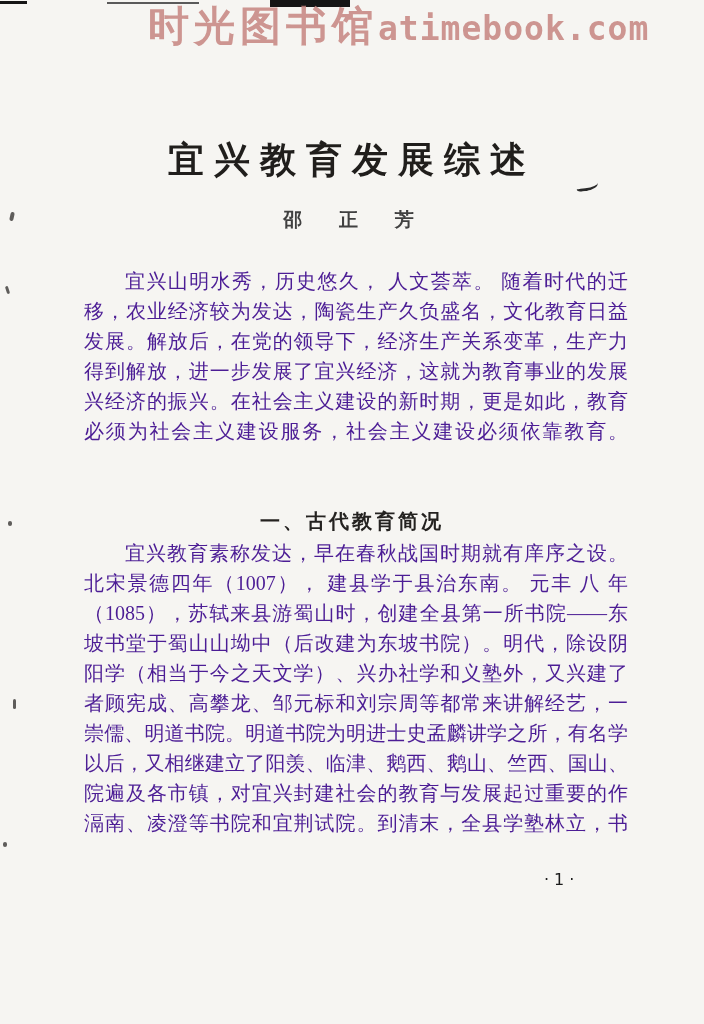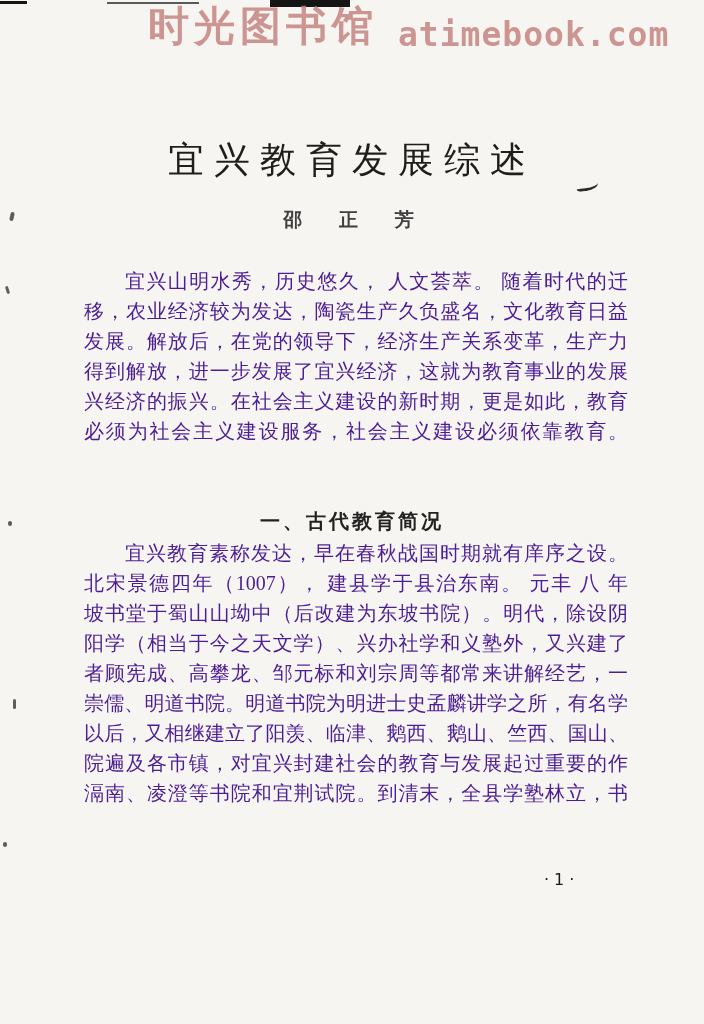--- a/index.html
+++ b/index.html
@@ -18,48 +18,47 @@
   .art-line-left  { left: 0;   top: 1px; width: 27px;  height: 3px; }
   .art-line-mid   { left: 107px; top: 2px; width: 92px; height: 2px; background:#5a5a5a; }
   .art-bar        { left: 270px; top: 0;  width: 80px;  height: 7px; }
 
   
   .watermark {
     position: absolute;
     left: 148px; top: 6px;
     display: flex;
     align-items: flex-start;
-    gap: 20px;
     opacity: 0.82;
     white-space: nowrap;
   }
   .wm-cjk {
     font-family: "Liberation Sans", "DejaVu Sans", sans-serif;
     font-weight: bold;
     font-size: 41px;
     letter-spacing: 5px;
     line-height: 1;
   }
   .wm-latin {
     font-family: "DejaVu Sans Mono", "Liberation Mono", monospace;
     font-weight: bold;
     font-size: 33px;
     letter-spacing: 1px;
     line-height: 1;
-    margin-top: 12px;
+    margin-top: 6px;
   }
 
   
   .title {
     position: absolute;
     left: 0; top: 136px;
     width: 100%;
     text-align: center;
     font-size: 36px;
-    font-weight: normal;
+    font-weight: bold;
     letter-spacing: 10px;
     color: #201e1c;
     white-space: nowrap;
   }
   .author {
     position: absolute;
     left: 0; top: 207px;
     width: 100%;
     text-align: center;
     font-size: 19px;
@@ -155,20 +154,21 @@
     <div class="tline">得到解放，进一步发展了宜兴经济，这就为教育事业的发展</div>
     <div class="tline">兴经济的振兴。在社会主义建设的新时期，更是如此，教育</div>
     <div class="tline">必须为社会主义建设服务，社会主义建设必须依靠教育。</div>
   </div>
 
   <div class="heading">一、古代教育简况</div>
 
   <div class="textblock para2">
     <div class="tline indent">宜兴教育素称发达，早在春秋战国时期就有庠序之设。</div>
     <div class="tline">北宋景德四年（1007）， 建县学于县治东南。 元丰 八 年</div>
+    <div class="tline">（1085），苏轼来县游蜀山时，创建全县第一所书院——东</div>
     <div class="tline">坡书堂于蜀山山坳中（后改建为东坡书院）。明代，除设阴</div>
     <div class="tline">阳学（相当于今之天文学）、兴办社学和义塾外，又兴建了</div>
     <div class="tline">者顾宪成、高攀龙、邹元标和刘宗周等都常来讲解经艺，一</div>
     <div class="tline">崇儒、明道书院。明道书院为明进士史孟麟讲学之所，有名学</div>
     <div class="tline">以后，又相继建立了阳羡、临津、鹅西、鹅山、竺西、国山、</div>
     <div class="tline">院遍及各市镇，对宜兴封建社会的教育与发展起过重要的作</div>
     <div class="tline">滆南、凌澄等书院和宜荆试院。到清末，全县学塾林立，书</div>
   </div>
 
   <div class="pagenum">·1·</div>

